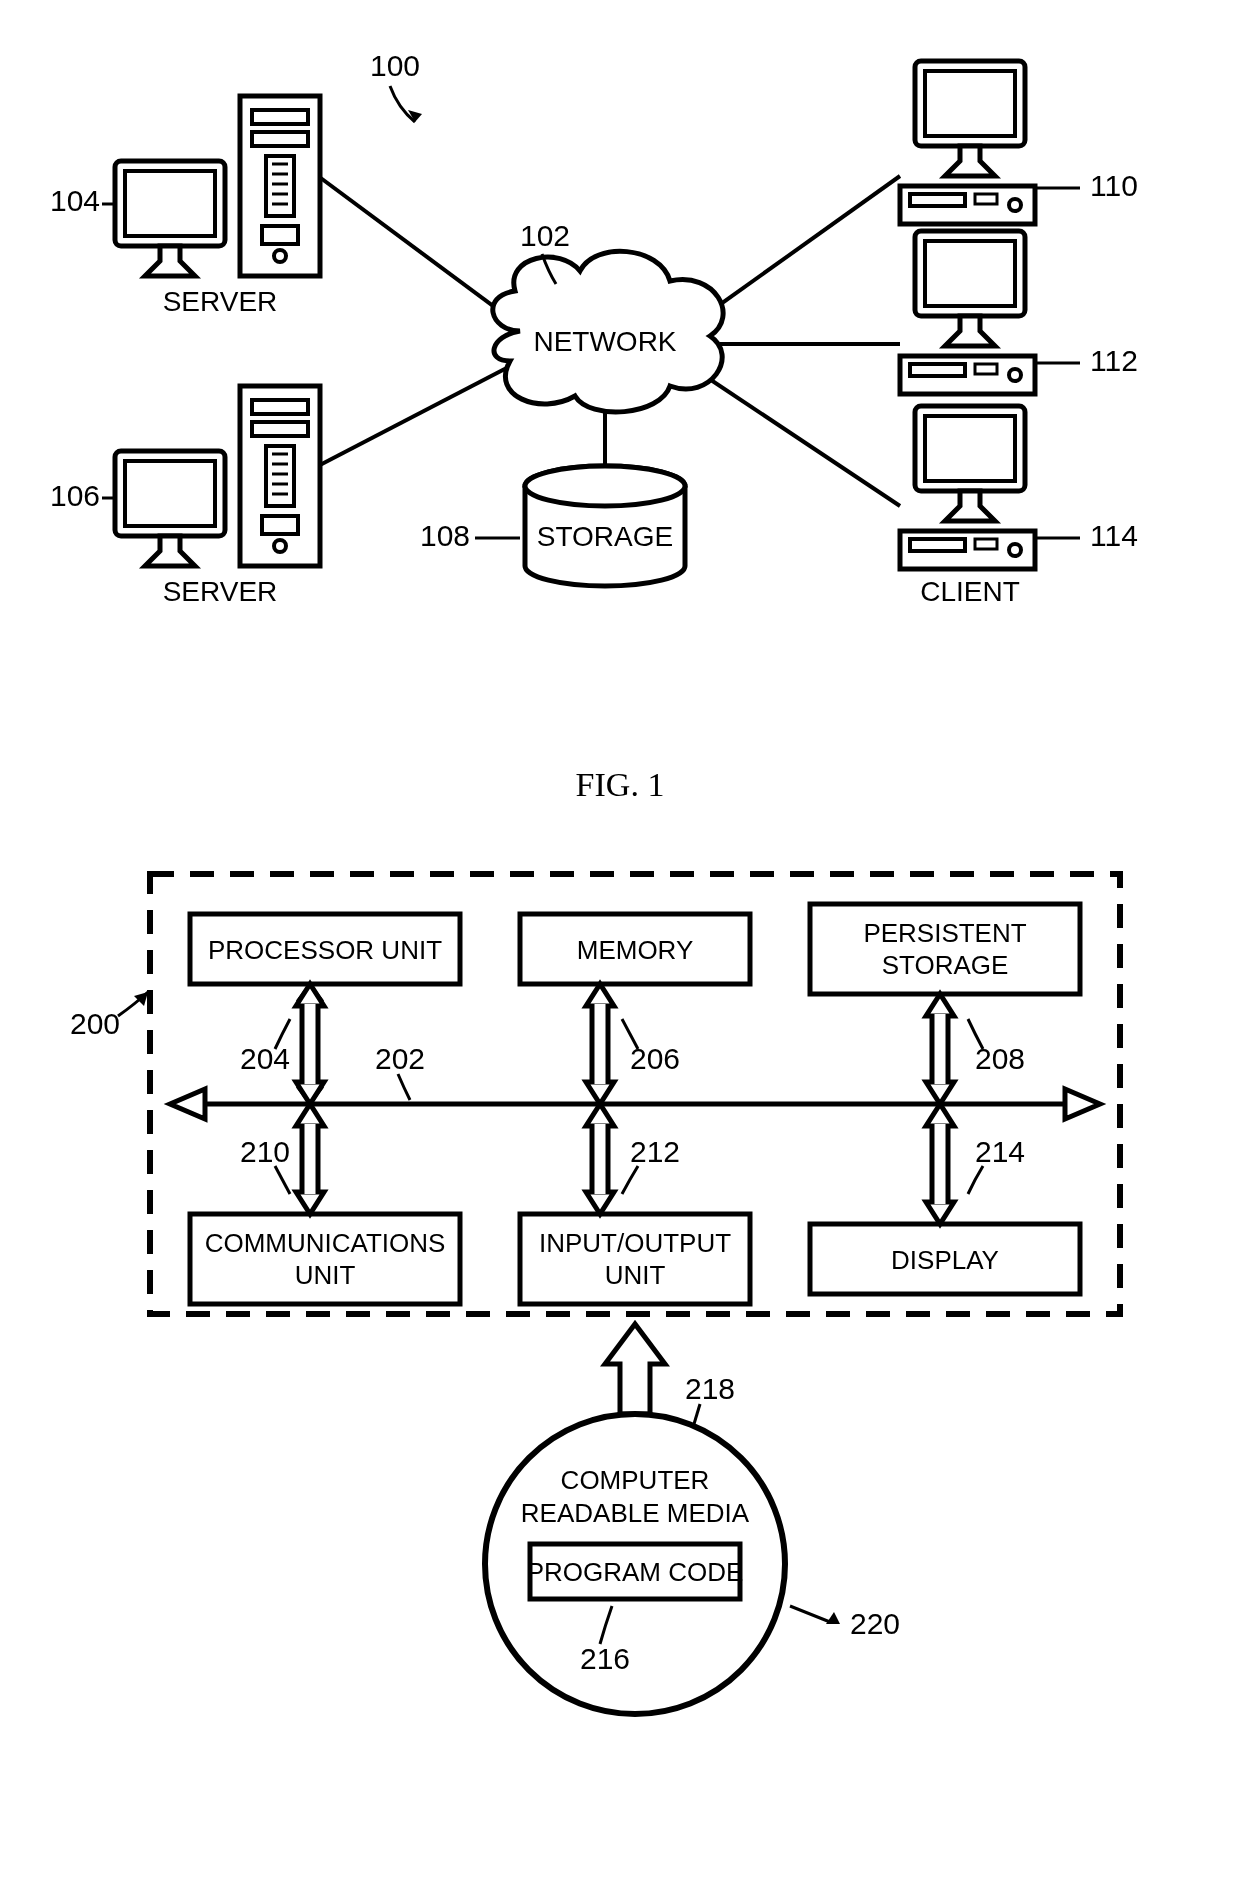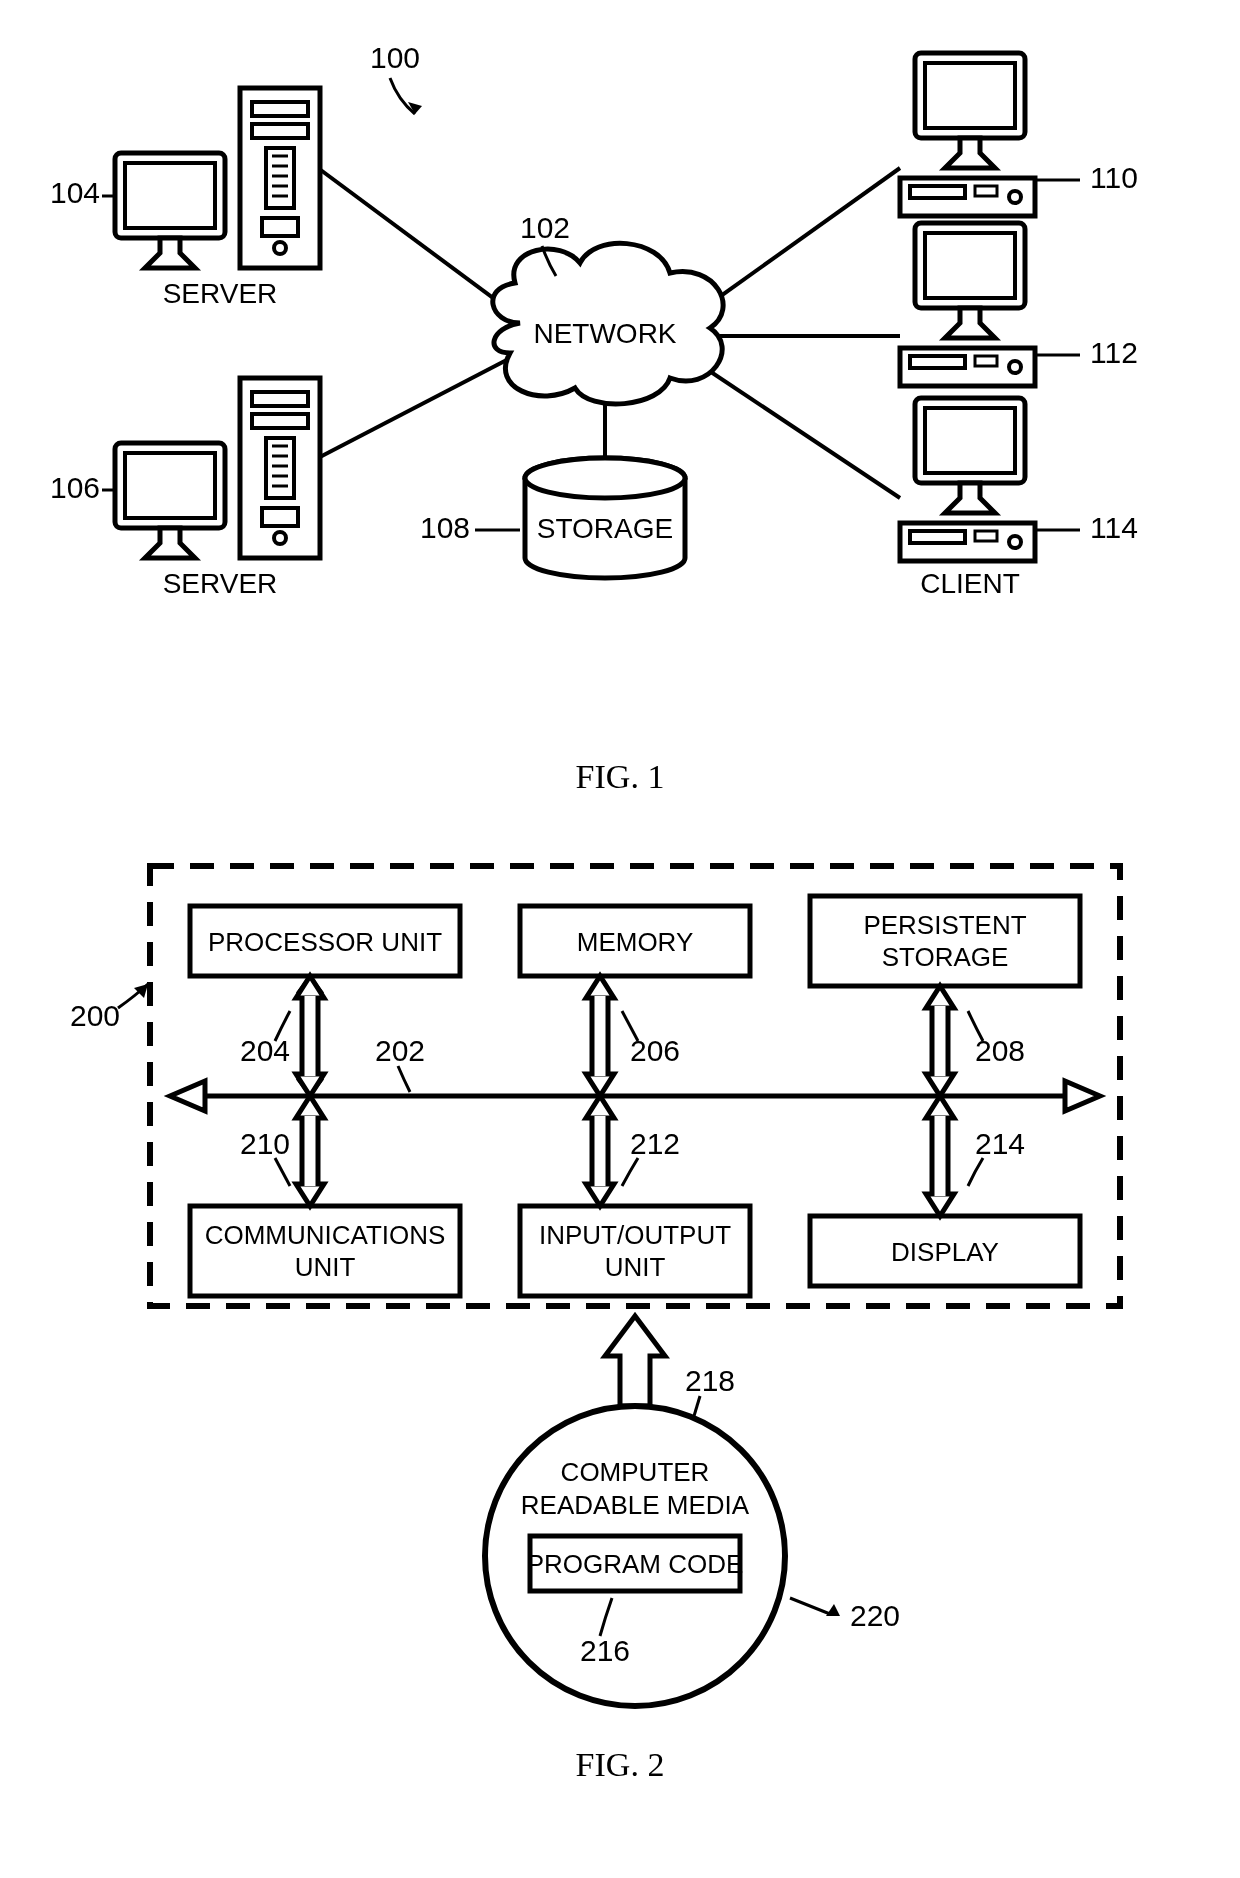--- a/index.html
+++ b/index.html
@@ -3,21 +3,21 @@
 <meta charset="utf-8">
 <style>
   body {
     margin: 0;
     padding: 20px;
     font-family: Arial, Helvetica, sans-serif;
     background: #fff;
   }
   .page {
     width: 1200px;
-    margin: 8px auto;
+    margin: 16px auto;
     position: relative;
   }
   svg { display: block; }
   .fig-caption {
     font-family: "Times New Roman", Times, serif;
     font-size: 34px;
     text-align: center;
     margin: 10px 0 40px 0;
   }
   .node-label {
@@ -267,15 +267,14 @@
     <text class="box-text" x="615" y="737">PROGRAM CODE</text>
   </g>
 
   <text class="ref-num" x="560" y="825">216</text>
   <path d="M580 800 Q585 782 592 762" fill="none" stroke="#000" stroke-width="3"></path>
 
   <text class="ref-num" x="830" y="790">220</text>
   <path d="M820 780 l-14 0 l8 -12 Z" fill="#000"></path>
   <line x1="770" y1="762" x2="810" y2="778" stroke="#000" stroke-width="3"></line>
 </svg>
-<div class="fig-caption">FIG. 2</div>
 
 </div>
 
 </body></html>

